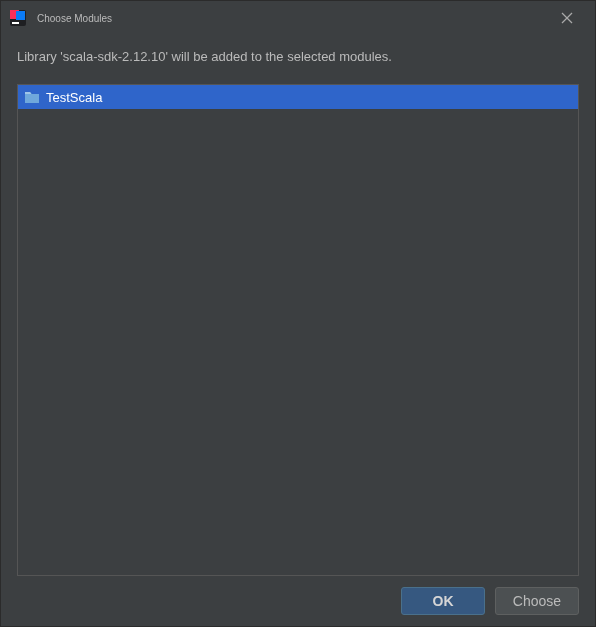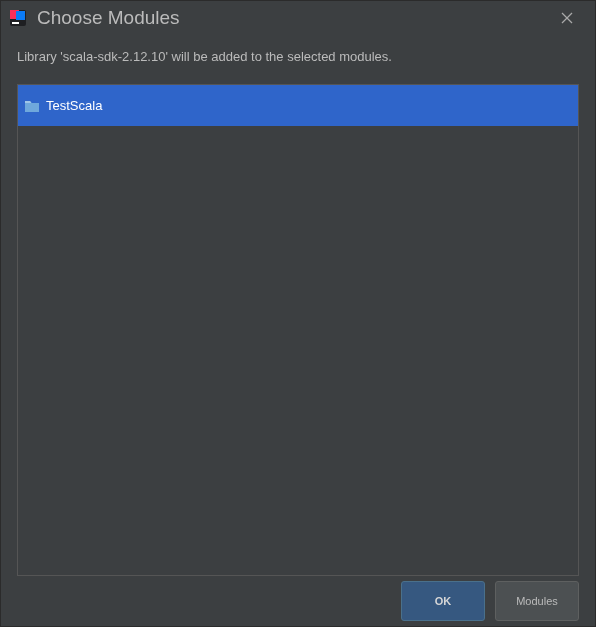--- a/index.html
+++ b/index.html
@@ -27,21 +27,21 @@
       height: 18px;
       margin-right: 10px;
       display: inline-flex;
       align-items: center;
       justify-content: center;
       flex-shrink: 0;
     }
     .titlebar-title {
       flex: 1;
       color: #bbbbbb;
-      font-size: 19px;
+      font-size: 10px;
     }
     .close-btn {
       width: 40px;
       height: 34px;
       display: flex;
       align-items: center;
       justify-content: center;
       cursor: pointer;
       color: #a9a9a9;
     }
@@ -56,21 +56,21 @@
       margin-bottom: 20px;
       font-size: 13px;
     }
     .module-list {
       flex: 1;
       background: #3c3f41;
       border: 1px solid #555555;
       overflow: auto;
     }
     .module-row {
-      height: 41px;
+      height: 24px;
       display: flex;
       align-items: center;
       padding: 0 6px;
       gap: 6px;
       color: #e8e8e8;
       cursor: pointer;
     }
     .module-row.selected {
       background: #2f65ca;
       color: #ffffff;
@@ -86,26 +86,26 @@
     .button-bar {
       height: 50px;
       display: flex;
       align-items: center;
       justify-content: flex-end;
       gap: 10px;
       padding: 0 16px;
     }
     .btn {
       min-width: 84px;
-      height: 40px;
+      height: 28px;
       display: flex;
       align-items: center;
       justify-content: center;
       border-radius: 3px;
-      font-size: 11px;
+      font-size: 14px;
       cursor: pointer;
       border: 1px solid #5e6060;
       background: #4c5052;
       color: #bbbbbb;
     }
     .btn.primary {
       background: #365880;
       border: 1px solid #4a708b;
       color: #d6d6d6;
       font-weight: 600;
@@ -142,14 +142,14 @@
           <path d="M1 2 h5 l1.5 2 H1 Z" fill="#9fc5e8"></path>
         </svg>
       </span>
       <span>TestScala</span>
     </div>
   </div>
 </div>
 
 <div class="button-bar">
   <div class="btn primary">OK</div>
-  <div class="btn">Modules</div>
+  <div class="btn">Choose</div>
 </div>
 
 </body></html>

